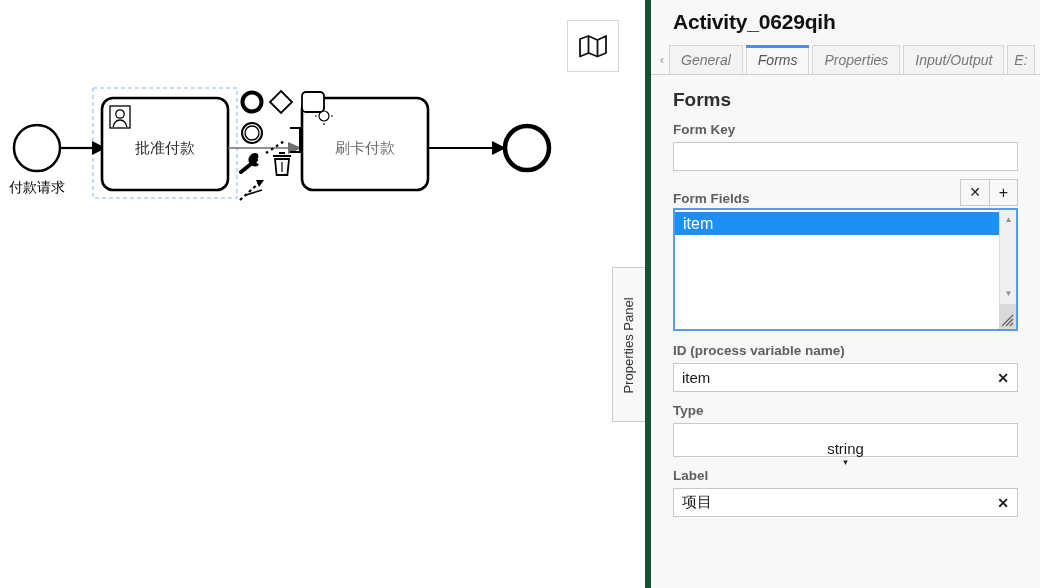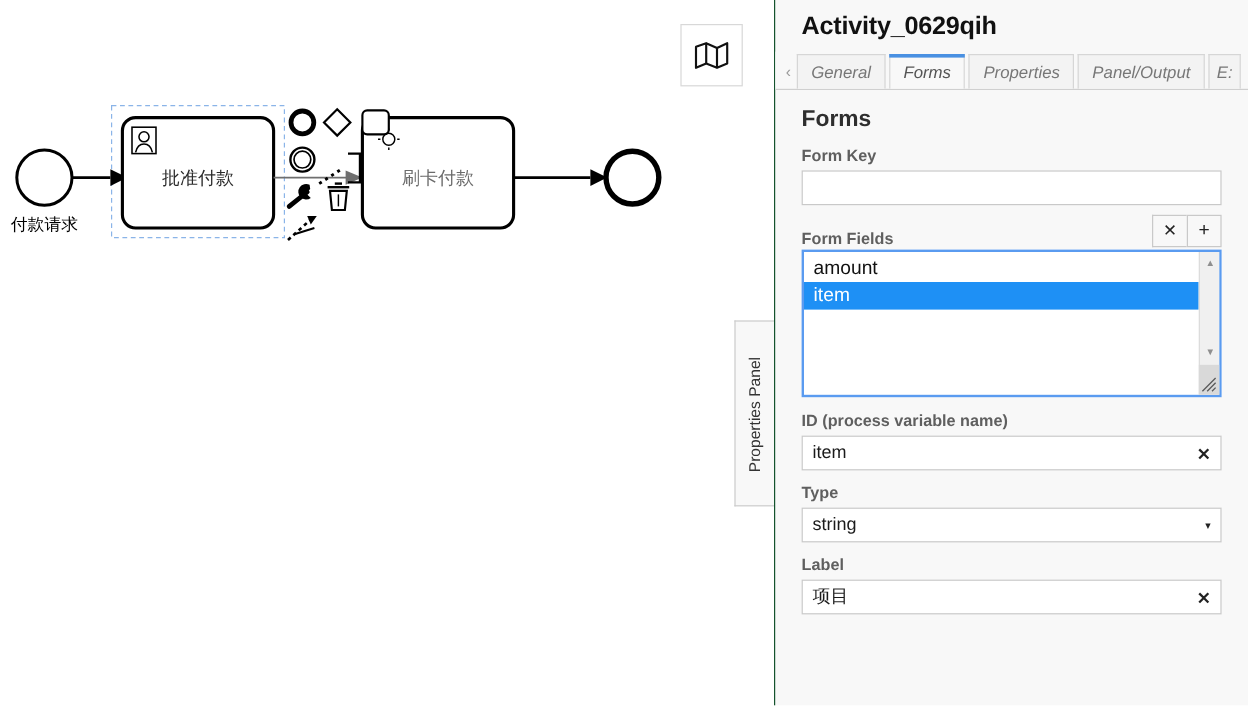--- a/index.html
+++ b/index.html
@@ -63,21 +63,21 @@
     margin-top: 155px;
     white-space: nowrap;
   }
 
   
   #panel {
     position: absolute;
     left: 645px; top: 0;
     width: 395px; height: 588px;
     background: #f8f8f8;
-    border-left: 1px solid #14532d;
+    border-left: 6px solid #14532d;
     box-sizing: border-box;
     overflow: hidden;
   }
   .panel-header {
     padding: 10px 0 0 22px;
     font-size: 21px;
     font-weight: bold;
     color: #111111;
     letter-spacing: -0.2px;
   }
@@ -183,23 +183,24 @@
     user-select: none;
   }
   .select-input {
     position: relative;
     height: 29px;
     background: #ffffff;
     border: 1px solid #c9c9c9;
     box-sizing: border-box;
     display: flex;
     align-items: center;
-    padding: 0 8px;
+    padding: 16px 8px;
     margin-bottom: 11px;
     cursor: pointer;
+    flex-direction: column;
   }
   .select-input .val { font-size: 15px; color: #1a1a1a; flex: 1; }
   .select-input .caret { font-size: 9px; color: #222; }
 
   
   .list-head {
     position: relative;
     height: 26px;
     margin-top: 2px;
     text-decoration: underline;
@@ -369,21 +370,21 @@
 
   <div id="panel">
 
     <div class="panel-header">Activity_0629qih</div>
 
     <div class="tabbar">
       <div class="tab-arrow">‹</div>
       <div class="tab">General</div>
       <div class="tab active">Forms</div>
       <div class="tab">Properties</div>
-      <div class="tab">Panel/Output</div>
+      <div class="tab">Input/Output</div>
       <div class="tab truncated">E:</div>
       <div class="tab-arrow">›</div>
     </div>
 
     <div class="panel-body">
 
       <div class="section-title">Forms</div>
 
       <div class="field-label">Form Key</div>
       <div class="text-input">
@@ -393,21 +394,20 @@
       <div class="list-head">
         <div class="field-label">Form Fields</div>
         <div class="list-actions">
           <button>✕</button>
           <button>+</button>
         </div>
       </div>
 
       <div class="listbox">
         <div class="listbox-inner">
-          <div class="list-item">amount</div>
           <div class="list-item selected">item</div>
         </div>
         <div class="vscroll">
           <div class="arrow up">▲</div>
           <div class="arrow down">▼</div>
           <div class="resize-grip">
             <svg width="17" height="25" viewBox="0 0 17 25">
               <path d="M3 22 L14 11 M7 22 L14 15 M11 22 L14 19" stroke="#5a5a5a" stroke-width="1.1" fill="none"></path>
             </svg>
           </div>

